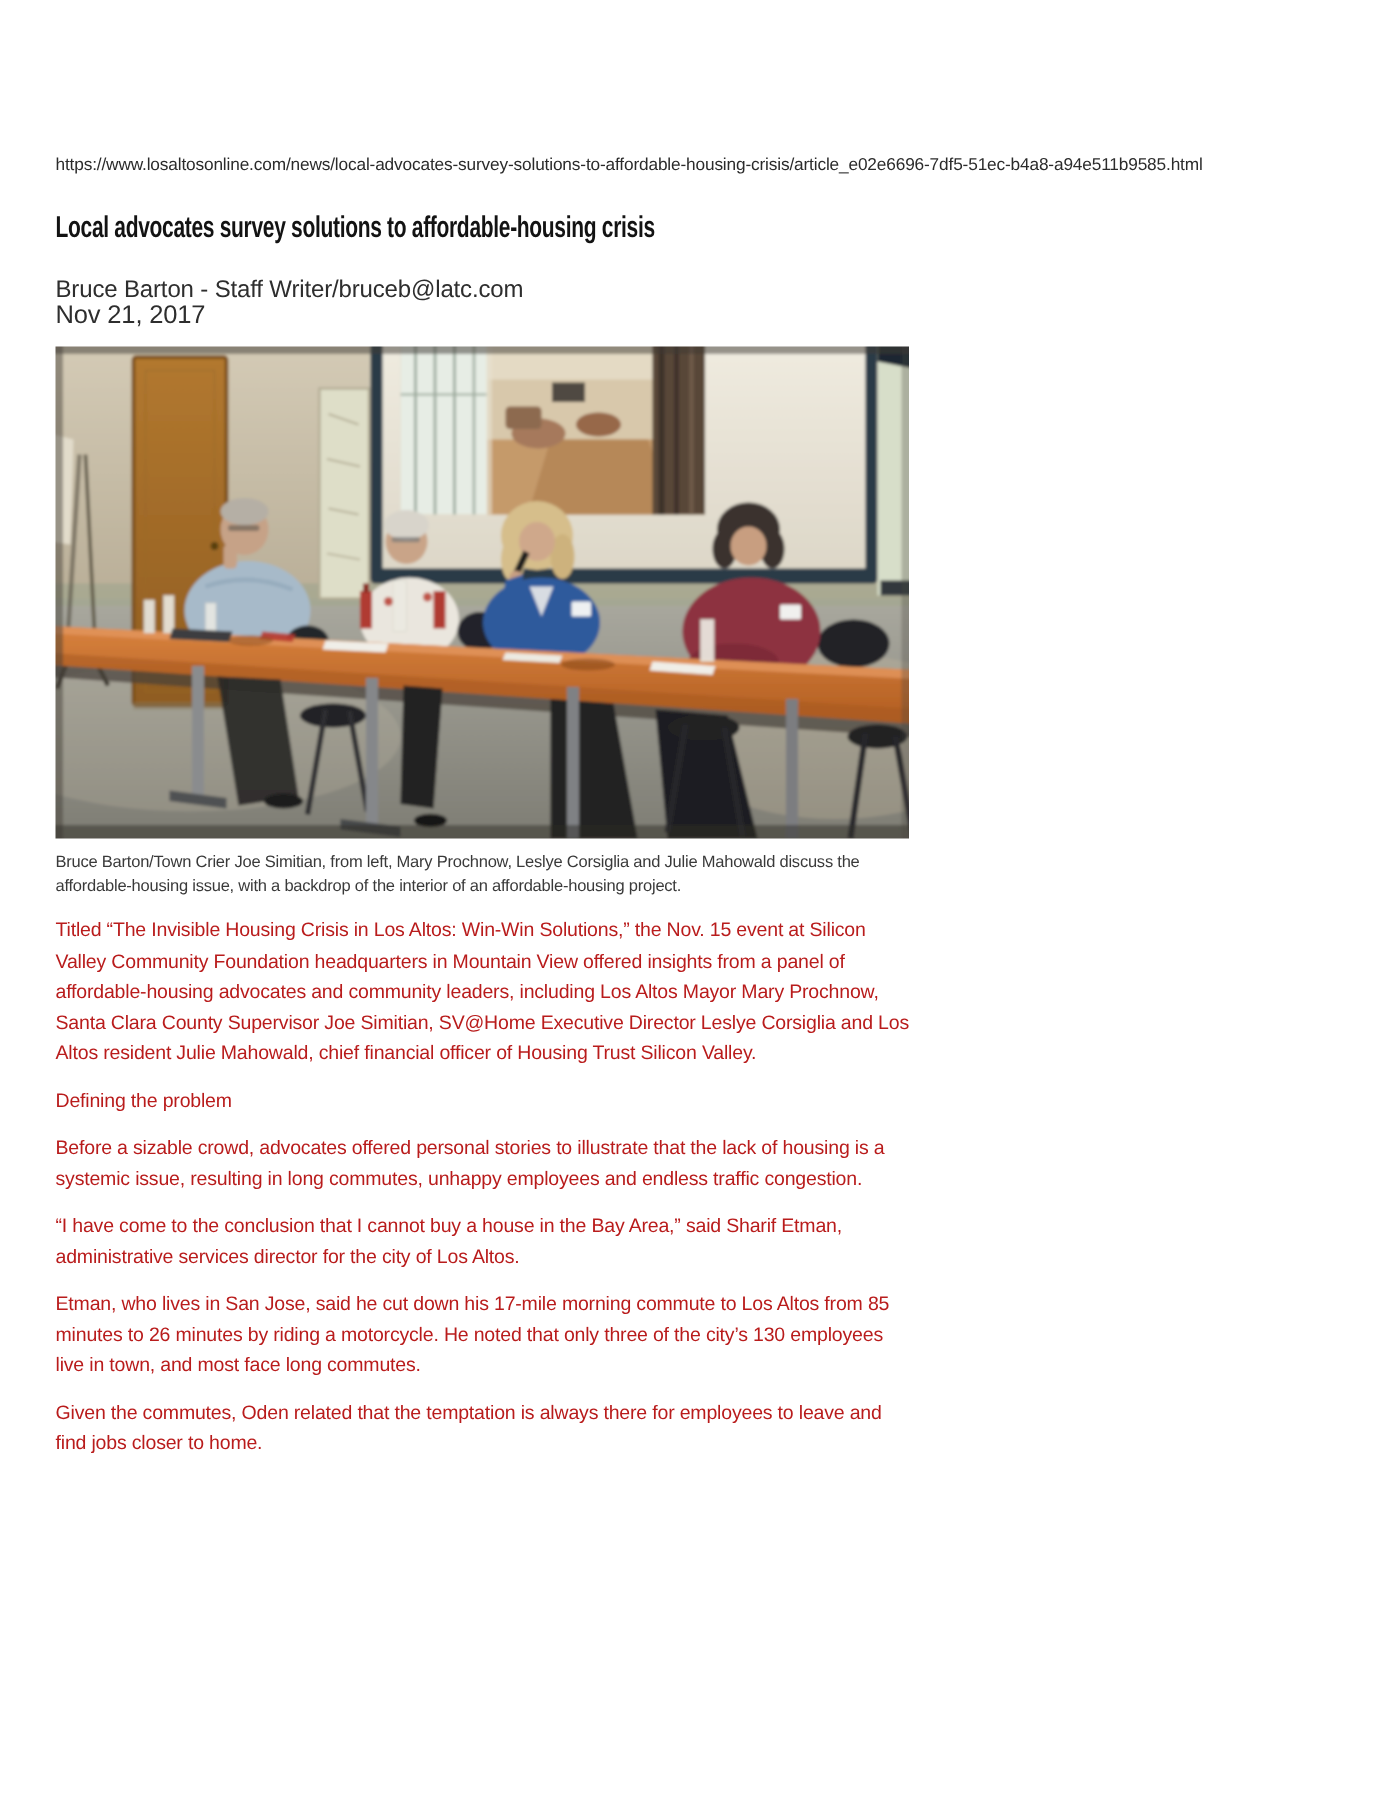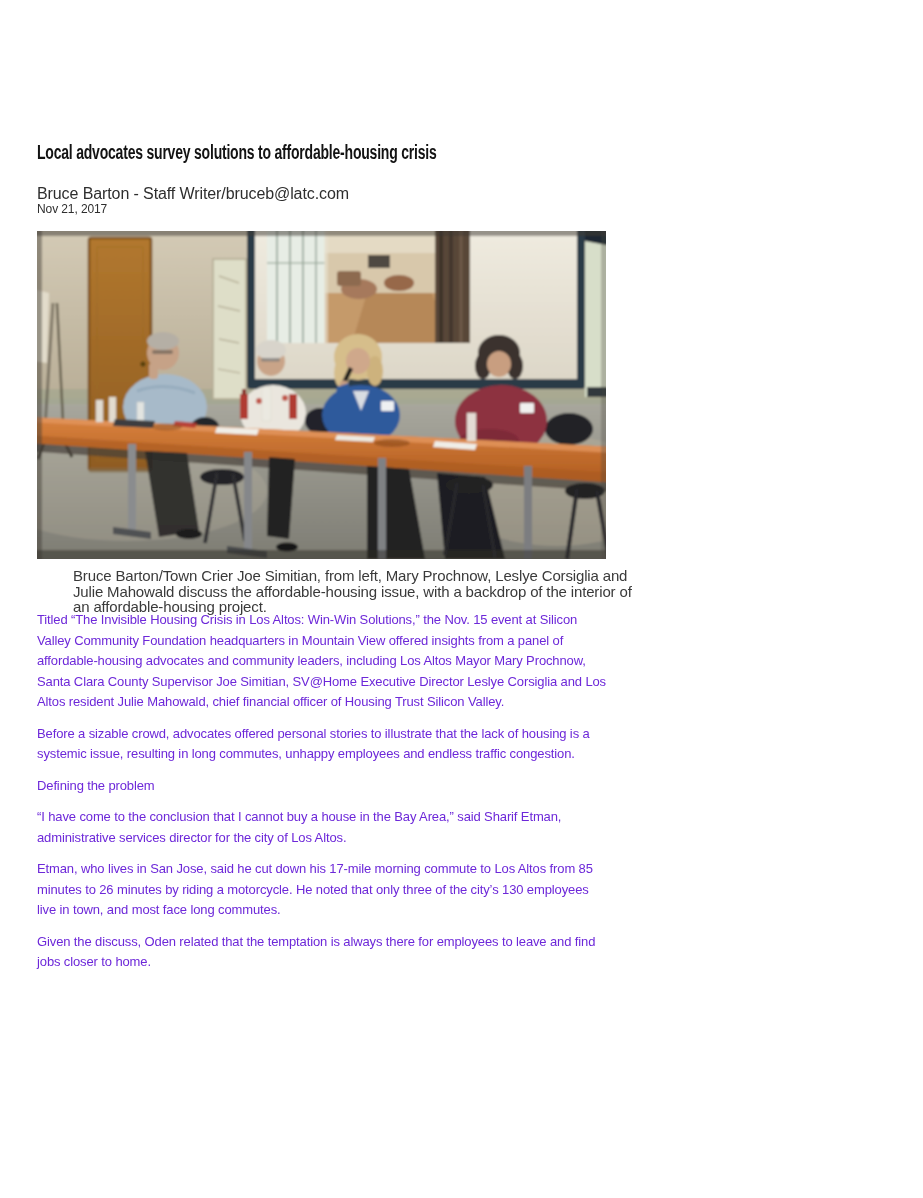--- a/index.html
+++ b/index.html
@@ -14,40 +14,41 @@
 
   .headline {
     position:absolute; left:37px; top:141px; margin:0;
     font-size:20px; font-weight:bold; color:#131313;
     white-space:nowrap; letter-spacing:-0.3px;
     transform:scaleX(0.70); transform-origin:0 50%;
   }
 
   .byline-block { position:absolute; left:37px; top:186px; color:#2e2e2e; }
   .byline { font-size:16px; line-height:15.5px; letter-spacing:-0.1px; }
-  .pub-date { font-size:12px; line-height:15.5px; letter-spacing:-0.1px; }
+  .pub-date { font-size:17px; line-height:15.5px; letter-spacing:-0.1px; }
 
   figure.photo-figure { position:absolute; left:37px; top:231px; margin:0; width:569px; }
   .photo-figure svg { display:block; width:569px; height:328px; }
   figcaption.photo-caption {
-    margin-top:9px; font-size:15px; line-height:15.5px; color:#3a3a3a;
-    letter-spacing:-0.15px; width:569px;margin-left:36px;
+    margin-top:9px; font-size:11px; line-height:15.5px; color:#3a3a3a;
+    letter-spacing:-0.15px; width:569px;
   }
 
   article.article-body { position:absolute; left:37px; top:610px; width:571px; }
   .body-para {
     margin:0 0 11px 0; font-size:13px; line-height:20.5px;
-    color:#6d28d9; letter-spacing:-0.12px;
+    color:#b91c1c; letter-spacing:-0.12px;
   }
 </style>
 </head>
 <body>
 
 <div class="page">
 
+  <div class="url-header">https://www.losaltosonline.com/news/local-advocates-survey-solutions-to-affordable-housing-crisis/article_e02e6696-7df5-51ec-b4a8-a94e511b9585.html</div>
 
   <h1 class="headline">Local advocates survey solutions to affordable-housing crisis</h1>
 
   <div class="byline-block">
     <div class="byline">Bruce Barton - Staff Writer/bruceb@latc.com</div>
     <div class="pub-date">Nov 21, 2017</div>
   </div>
 
   <figure class="photo-figure">
     <svg viewBox="0 0 569 328" role="img">
@@ -241,20 +242,20 @@
         <rect x="-10" y="-10" width="15" height="348" fill="#3e3a33" opacity="0.45"></rect>
         <rect x="-10" y="319" width="589" height="19" fill="#2f2d28" opacity="0.5"></rect>
         <rect x="564" y="-10" width="15" height="348" fill="#4a463f" opacity="0.3"></rect>
       </g>
     </svg>
     <figcaption class="photo-caption">Bruce Barton/Town Crier Joe Simitian, from left, Mary Prochnow, Leslye Corsiglia and Julie Mahowald discuss the affordable-housing issue, with a backdrop of the interior of an affordable-housing project.</figcaption>
   </figure>
 
   <article class="article-body">
       <p class="body-para">Titled “The Invisible Housing Crisis in Los Altos: Win-Win Solutions,” the Nov. 15 event at Silicon Valley Community Foundation headquarters in Mountain View offered insights from a panel of affordable-housing advocates and community leaders, including Los Altos Mayor Mary Prochnow, Santa Clara County Supervisor Joe Simitian, SV@Home Executive Director Leslye Corsiglia and Los Altos resident Julie Mahowald, chief financial officer of Housing Trust Silicon Valley.</p>
+      <p class="body-para">Defining the problem</p>
       <p class="body-para">Before a sizable crowd, advocates offered personal stories to illustrate that the lack of housing is a systemic issue, resulting in long commutes, unhappy employees and endless traffic congestion.</p>
-      <p class="body-para">Defining the problem</p>
       <p class="body-para">“I have come to the conclusion that I cannot buy a house in the Bay Area,” said Sharif Etman, administrative services director for the city of Los Altos.</p>
       <p class="body-para">Etman, who lives in San Jose, said he cut down his 17-mile morning commute to Los Altos from 85 minutes to 26 minutes by riding a motorcycle. He noted that only three of the city’s 130 employees live in town, and most face long commutes.</p>
-      <p class="body-para">Given the discuss, Oden related that the temptation is always there for employees to leave and find jobs closer to home.</p>
+      <p class="body-para">Given the commutes, Oden related that the temptation is always there for employees to leave and find jobs closer to home.</p>
     </article>
 
 </div>
 
 </body></html>

